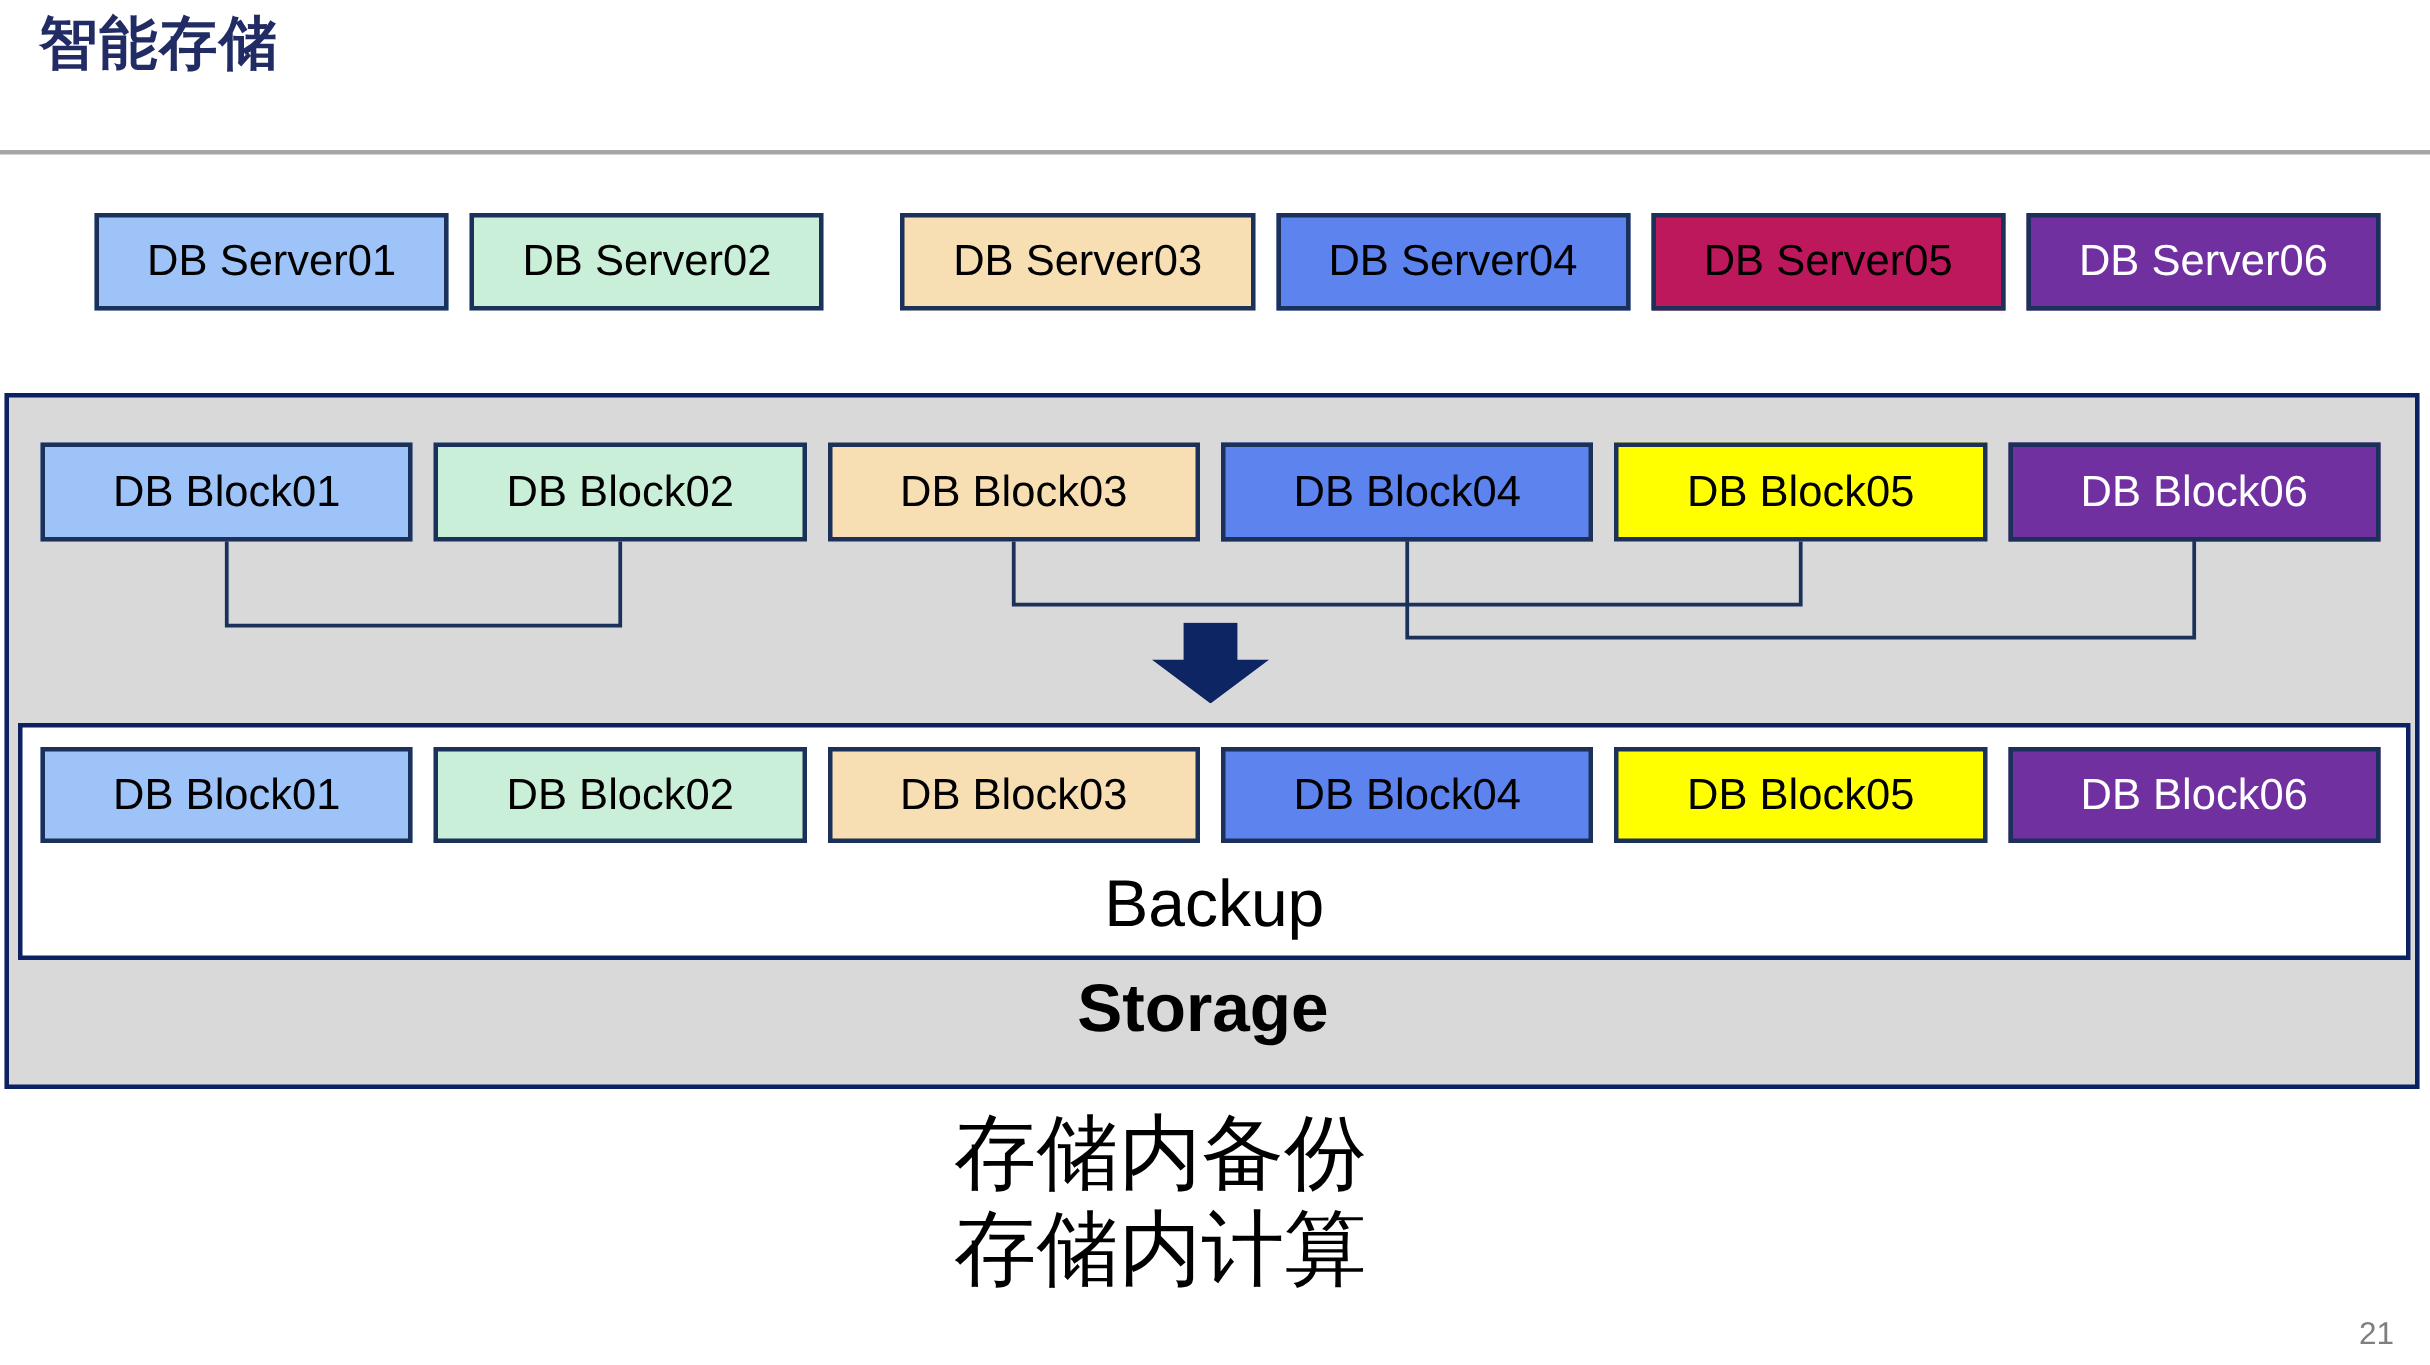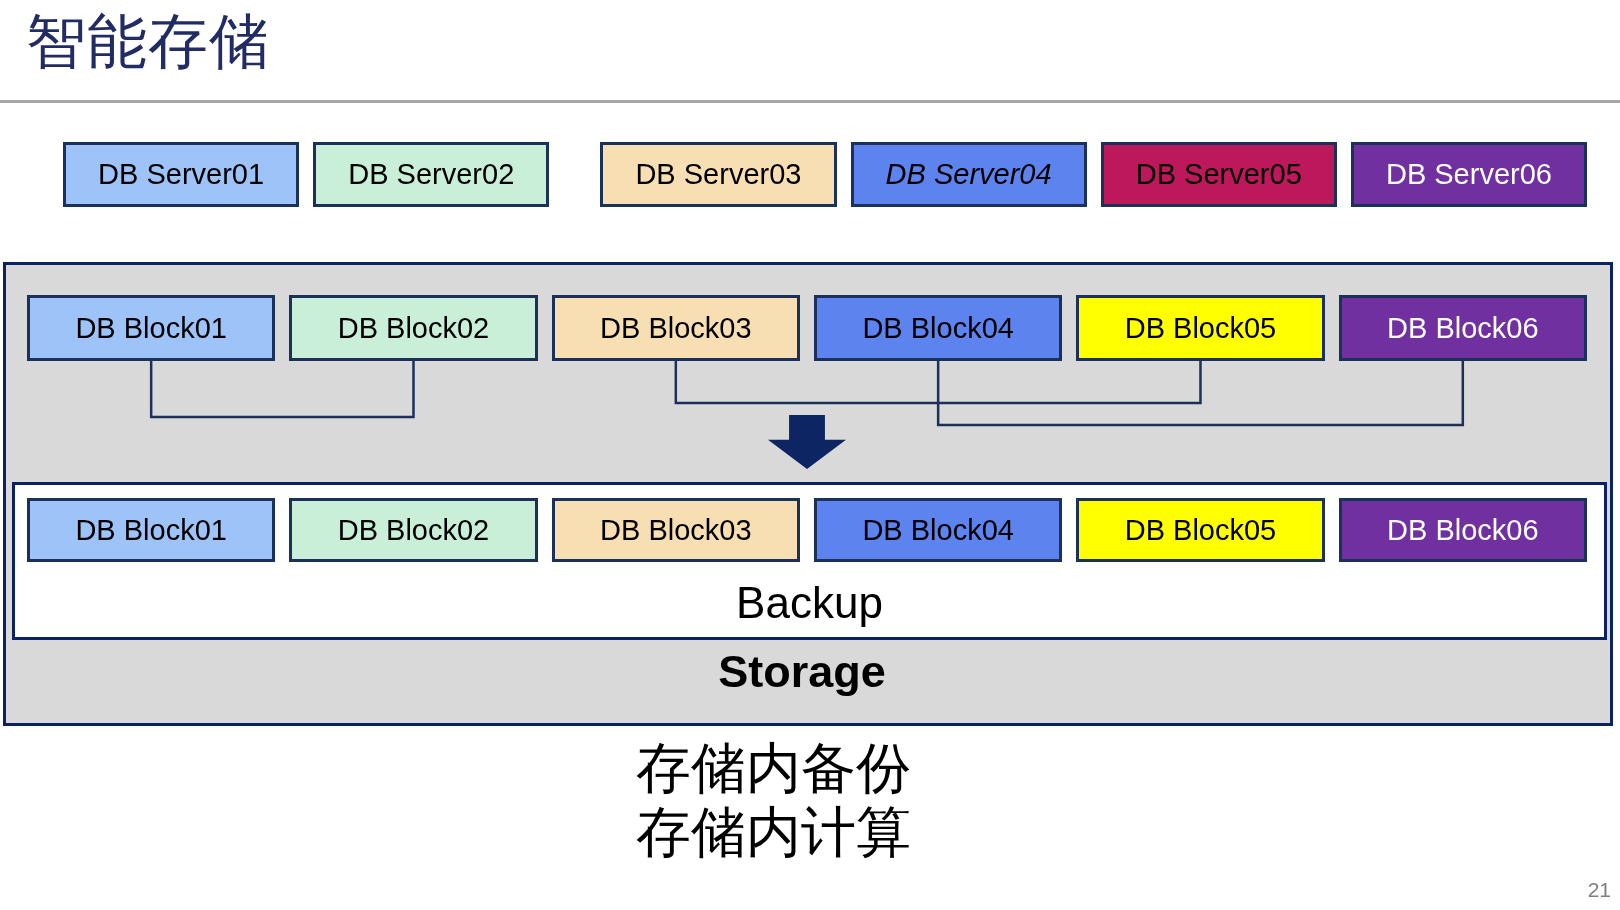--- a/index.html
+++ b/index.html
@@ -5,21 +5,21 @@
   html,body{margin:0;padding:0;background:#ffffff;}
   .slide{
     position:relative;
     width:1620px;height:910px;
     background:#ffffff;
     font-family:"Liberation Sans","DejaVu Sans",sans-serif;
     overflow:hidden;
   }
   .title{
     position:absolute;left:26px;top:2px;
-    font-size:60px;font-weight:400;color:#222C64;
+    font-size:39px;font-weight:700;color:#222C64;
     letter-spacing:1px;
   }
   .divider{
     position:absolute;left:0;top:100px;width:1620px;height:3px;
     background:#A6A6A6;
   }
   .row{
     position:absolute;display:flex;gap:14px;
   }
   .row .box{
@@ -56,37 +56,37 @@
   }
   .storage-label{
     position:absolute;left:0;right:12px;top:381px;
     text-align:center;font-size:45px;font-weight:700;color:#000;
   }
   .caption{
     position:absolute;left:636px;top:736px;
     font-size:55px;color:#000;line-height:64px;
   }
   .page-number{
-    position:absolute;right:9px;bottom:8px;
+    position:absolute;right:24px;bottom:8px;
     font-size:21px;color:#7F7F7F;margin-top:32px;
   }
 </style>
 </head>
 <body>
 
 <div class="slide">
 
   <div class="title" style="color: rgb(34, 44, 100);">智能存储</div>
   <div class="divider" style="background: rgb(166, 166, 166);"></div>
 
   <div class="row server-row" id="server-row">
       <div class="box" style="background: rgb(157, 195, 248); color: rgb(0, 0, 0); border-color: rgb(27, 49, 89);">DB Server01</div>
       <div class="box" style="background: rgb(201, 239, 216); color: rgb(0, 0, 0); border-color: rgb(27, 49, 89);">DB Server02</div>
       <div class="box" style="background: rgb(248, 223, 179); color: rgb(0, 0, 0); border-color: rgb(27, 49, 89); margin-left: 37px;">DB Server03</div>
-      <div class="box" style="background: rgb(92, 131, 238); color: rgb(0, 0, 0); border-color: rgb(27, 49, 89); font-style: italic;">DB Server04</div>
+      <div class="box" style="background: rgb(92, 131, 238); color: rgb(0, 0, 0); border-color: rgb(27, 49, 89);">DB Server04</div>
       <div class="box" style="background: #be185d; color: rgb(0, 0, 0); border-color: rgb(27, 49, 89);">DB Server05</div>
       <div class="box" style="background: rgb(112, 48, 160); color: rgb(255, 255, 255); border-color: rgb(27, 49, 89);">DB Server06</div>
     </div>
 
   <div class="storage-container" style="background: rgb(217, 217, 217); border-color: rgb(11, 33, 97);">
     <svg class="connector-svg" id="connector-svg">
         <path d="M 145.1640625 94 V 152 H 407.4921875 V 94" fill="none" stroke="#1B3159" stroke-width="2.5"></path>
         <path d="M 669.8203125 94 V 138 H 1194.4765625 V 94" fill="none" stroke="#1B3159" stroke-width="2.5"></path>
         <path d="M 932.1484375 94 V 160 H 1456.8046875 V 94" fill="none" stroke="#1B3159" stroke-width="2.5"></path>
       </svg>

